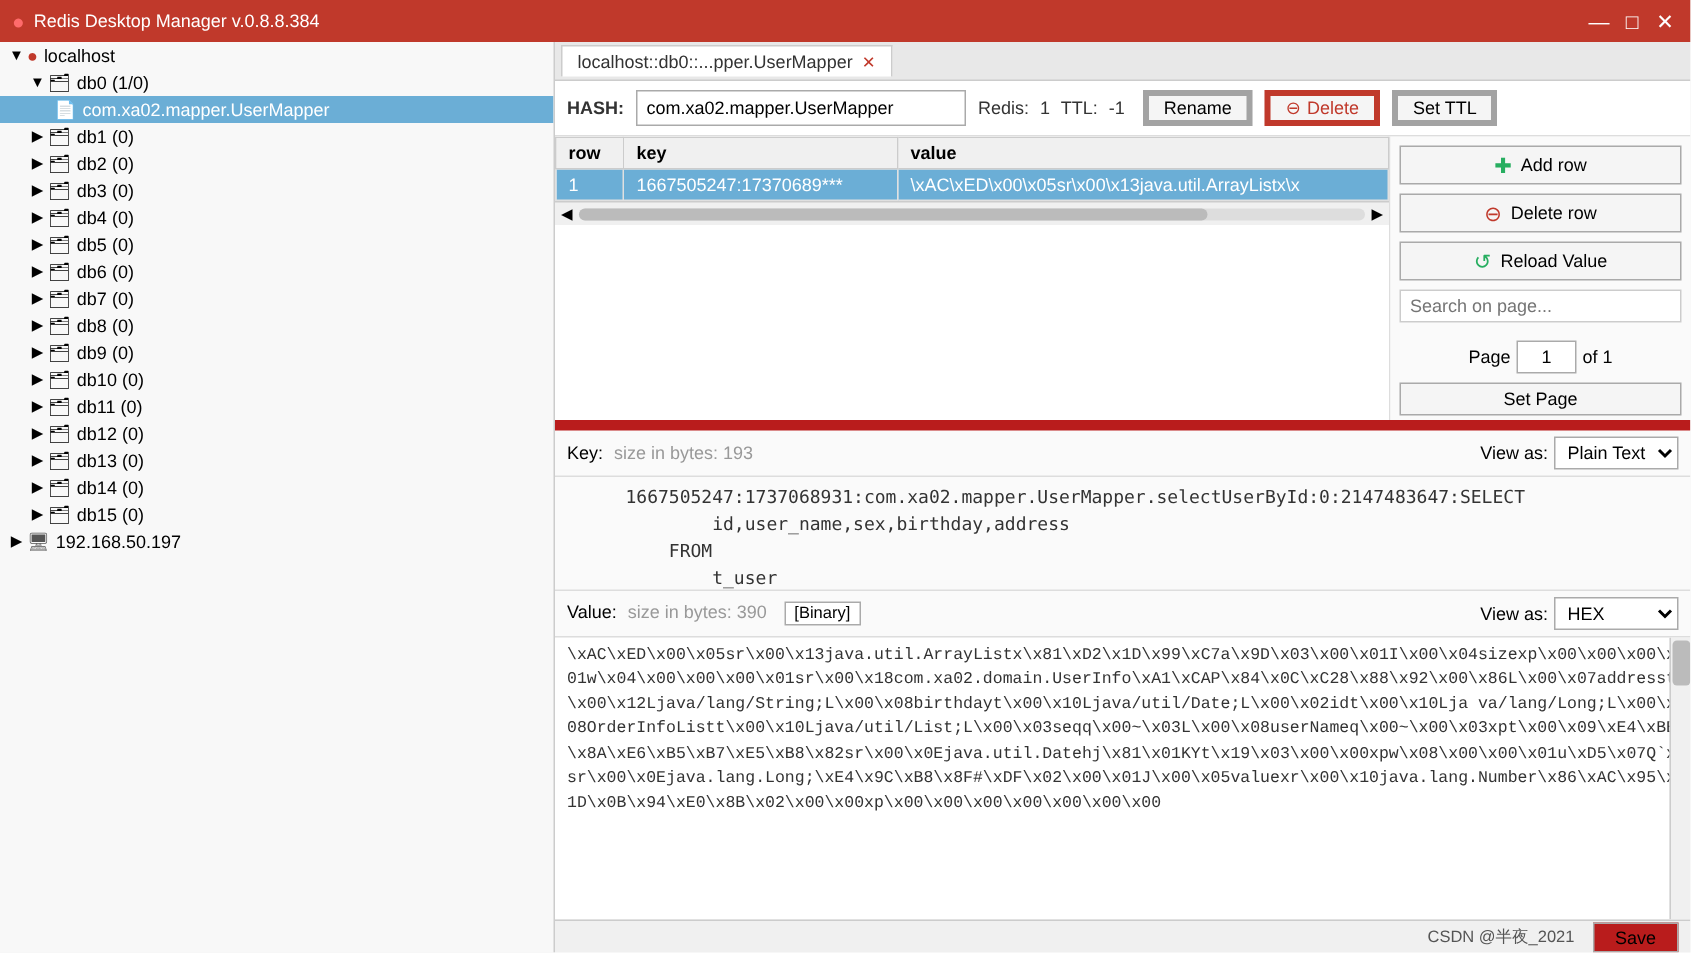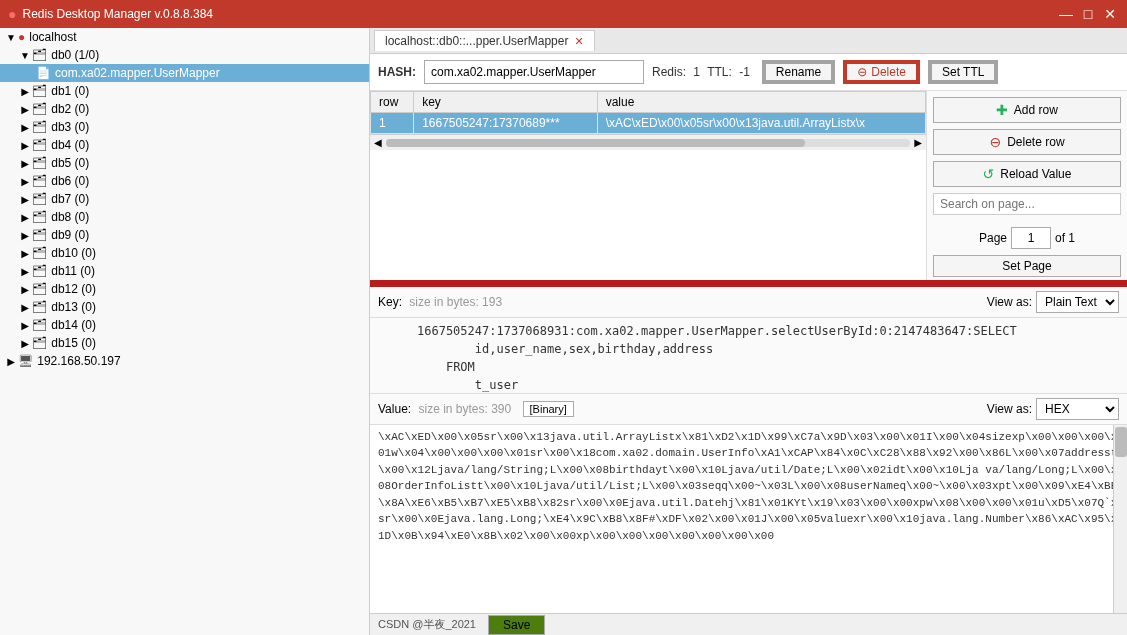--- a/index.html
+++ b/index.html
@@ -169,21 +169,21 @@
     table {
       width: 100%;
       border-collapse: collapse;
       font-size: 12px;
     }
     table th {
       background: #f0f0f0;
       border: 1px solid #ccc;
       padding: 3px 8px;
       text-align: left;
-      font-weight: normal;
+      font-weight: bold;
       position: sticky;
       top: 0;
     }
     table td {
       border: 1px solid #e0e0e0;
       padding: 3px 8px;
       font-size: 12px;
     }
     .row-selected td {
       background: #6baed6;
@@ -346,20 +346,21 @@
       width: 12px;
       height: 30px;
       background: #bbb;
       margin: 2px auto;
       border-radius: 3px;
     }
 
     
     #footer {
       display: flex;
+      justify-content: flex-end;
       align-items: center;
       padding: 2px 8px;
       background: #f0f0f0;
       border-top: 1px solid #ccc;
       font-size: 11px;
       color: #555;
       height: 22px;
       flex-shrink: 0;
     }
   </style>
@@ -610,17 +611,17 @@
       <div id="value-hex-content">
         <span>\xAC\xED\x00\x05sr\x00\x13java.util.ArrayListx\x81\xD2\x1D\x99\xC7a\x9D\x03\x00\x01I\x00\x04sizexp\x00\x00\x00\x01w\x04\x00\x00\x00\x01sr\x00\x18com.xa02.domain.UserInfo\xA1\xCAP\x84\x0C\xC28\x88\x92\x00\x86L\x00\x07addresst\x00\x12Ljava/lang/String;L\x00\x08birthdayt\x00\x10Ljava/util/Date;L\x00\x02idt\x00\x10Lja va/lang/Long;L\x00\x08OrderInfoListt\x00\x10Ljava/util/List;L\x00\x03seqq\x00~\x03L\x00\x08userNameq\x00~\x00\x03xpt\x00\x09\xE4\xBB\x8A\xE6\xB5\xB7\xE5\xB8\x82sr\x00\x0Ejava.util.Datehj\x81\x01KYt\x19\x03\x00\x00xpw\x08\x00\x00\x01u\xD5\x07Q`xsr\x00\x0Ejava.lang.Long;\xE4\x9C\xB8\x8F#\xDF\x02\x00\x01J\x00\x05valuexr\x00\x10java.lang.Number\x86\xAC\x95\x1D\x0B\x94\xE0\x8B\x02\x00\x00xp\x00\x00\x00\x00\x00\x00\x00</span>
       </div>
       <div id="value-scroll">
         <div class="scroll-thumb"></div>
       </div>
     </div>
 
     <div id="footer">
       <span style="margin-right:12px;">CSDN @半夜_2021</span>
-      <button style="padding:2px 14px; font-size:12px; border:1px solid #aaa; background:#4d7c0f; cursor:pointer;">Save</button>
+      <button style="padding:2px 14px; font-size:12px; border:1px solid #aaa; background:#b91c1c; cursor:pointer;">Save</button>
     </div>
 
   </div>
 </div>
 
 </body></html>

